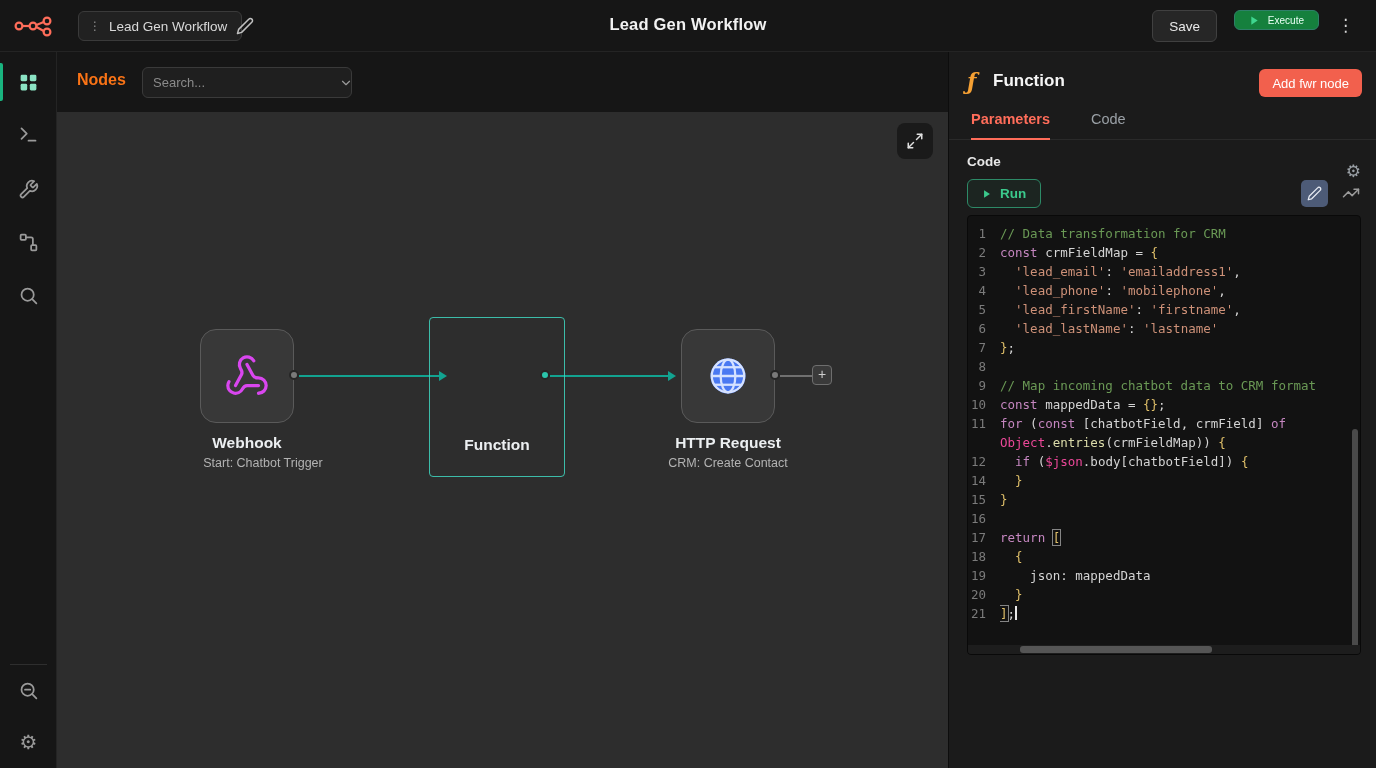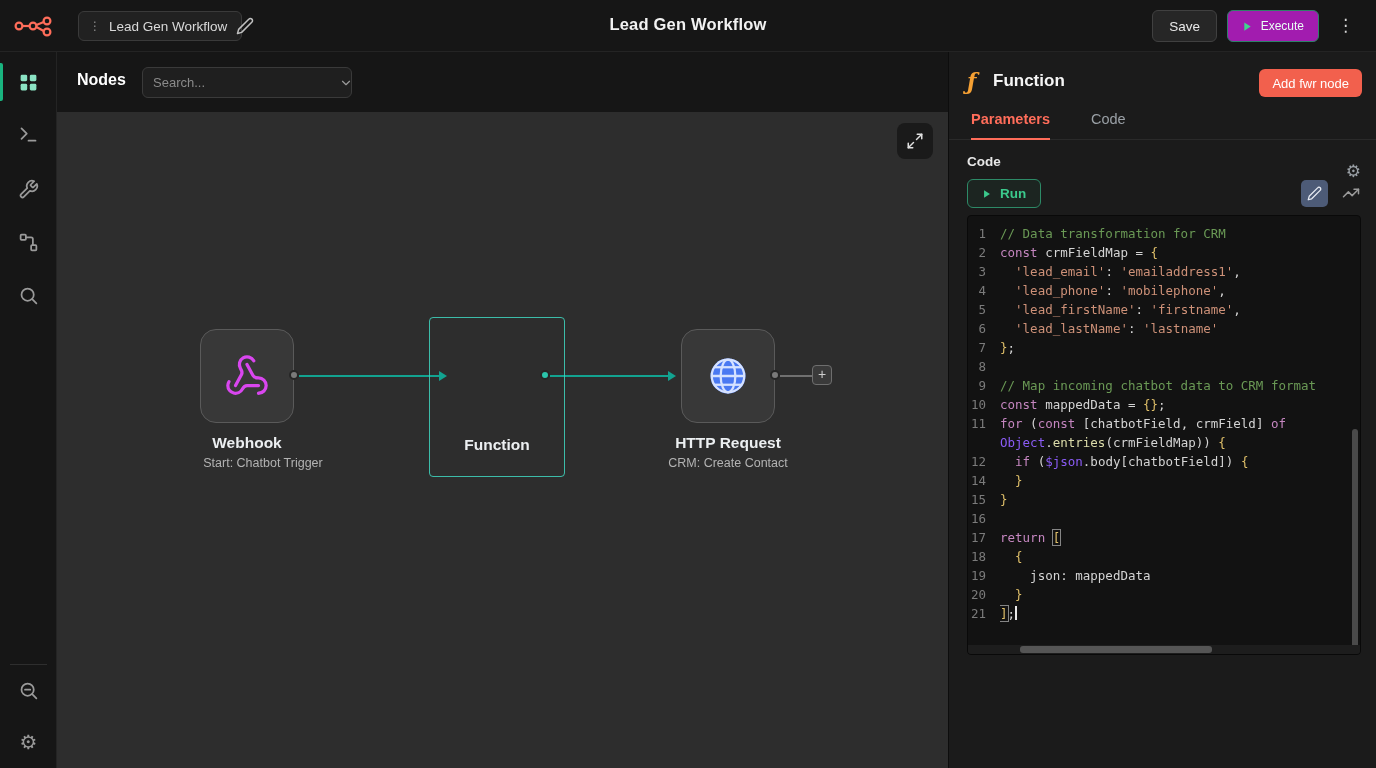--- a/index.html
+++ b/index.html
@@ -8,35 +8,35 @@
   #app { position:relative; width:1376px; height:768px; background:#2d2d2d; overflow:hidden; }
 
   
   .topbar { position:absolute; left:0; top:0; width:1376px; height:52px; background:#161616; border-bottom:1px solid #242424; z-index:30; }
   .logo { position:absolute; left:14px; top:13px; width:38px; height:26px; }
   .wf-tab { position:absolute; left:78px; top:11px; height:30px; padding:0 14px 0 10px; background:#212121; border:1px solid #3a3a3a; border-radius:6px; display:flex; align-items:center; gap:8px; color:#d9d9d9; font-size:13.5px; }
   .grip { color:#8a8a8a; font-size:12px; }
   .edit-pencil { position:absolute; left:236px; top:17px; width:18px; height:18px; color:#c0c0c0; }
   .tb-title { position:absolute; left:0; right:0; top:15px; text-align:center; color:#f2f2f2; font-size:16.5px; font-weight:600; letter-spacing:.2px; }
   .save-btn { position:absolute; right:159px; top:10px; height:32px; padding:0 16px; background:#262626; border:1px solid #404040; border-radius:6px; color:#e8e8e8; font-size:13.5px; display:flex; align-items:center; cursor:pointer; }
-  .exec-btn { position:absolute; right:57px; top:10px; height:32px; padding:0 14px; background:#a21caf; border:1px solid #2e8068; border-radius:6px; color:#eafff5; font-size:12px; display:flex; align-items:center; gap:8px; cursor:pointer; }
+  .exec-btn { position:absolute; right:57px; top:10px; height:20px; padding:0 14px; background:#15803d; border:1px solid #2e8068; border-radius:6px; color:#eafff5; font-size:10px; display:flex; align-items:center; gap:8px; cursor:pointer; }
   .kebab { position:absolute; right:22px; top:14px; color:#d8d8d8; font-size:17px; line-height:24px; cursor:pointer; }
 
   
   .sidebar { position:absolute; left:0; top:52px; width:57px; height:716px; background:#161616; border-right:1px solid #242424; z-index:20; }
   .sb-item { position:absolute; left:0; width:57px; height:44px; display:flex; align-items:center; justify-content:center; color:#9a9a9a; cursor:pointer; }
   .sb-item svg { width:21px; height:21px; }
   .sb-item.active { color:#8be3c4; }
   .sb-item.active::before { content:""; position:absolute; left:0; top:3px; bottom:3px; width:3px; background:#19b47f; border-radius:0 2px 2px 0; }
   .sb-divider { position:absolute; left:10px; width:37px; height:1px; background:#2e2e2e; }
   .gear-glyph { font-family:"DejaVu Sans",sans-serif; font-size:20px; }
 
   
   .nodesbar { position:absolute; left:57px; top:52px; width:891px; height:60px; background:#161616; z-index:10; }
-  .nodes-label { position:absolute; left:20px; top:19px; color:#ffffff; font-size:16px; font-weight:600; }
+  .nodes-label { position:absolute; left:20px; top:19px; color:#f97316; font-size:16px; font-weight:600; }
   .search-box { position:absolute; left:85px; top:15px; width:210px; height:31px; background:#1f1f1f; border:1px solid #3a3a3a; border-radius:6px; display:flex; align-items:center; }
   .search-box input { flex:1; background:transparent; border:none; outline:none; color:#14b8a6; font-size:13px; padding:0 10px; font-family:inherit; }
   .search-box input::placeholder { color:#8a8a8a; }
   .search-chevron { width:26px; color:#9a9a9a; display:flex; align-items:center; }
 
   
   .canvas { position:absolute; left:57px; top:112px; width:891px; height:656px; background:#2d2d2d; }
   .expand-btn { position:absolute; left:840px; top:11px; width:36px; height:36px; background:#1a1a1a; border-radius:8px; display:flex; align-items:center; justify-content:center; color:#e0e0e0; cursor:pointer; }
   .expand-btn svg { width:18px; height:18px; }
 
@@ -78,21 +78,21 @@
   .editor { position:absolute; left:18px; top:163px; width:394px; height:440px; background:#121212; border:1px solid #090909; border-radius:4px; overflow:hidden; }
   .editor-inner { position:absolute; left:0; top:8px; right:10px; }
   .code-row { display:flex; height:19px; line-height:19px; font-family:"DejaVu Sans Mono",monospace; font-size:12.5px; }
   .ln { width:32px; text-align:right; padding-right:14px; color:#7b7b7b; flex:none; }
   .code { white-space:pre; overflow:hidden; flex:1; color:#d4d4d4; }
   .tk-c { color:#6a9955; }
   .tk-k { color:#c586c0; }
   .tk-s { color:#ce9178; }
   .tk-p { color:#d4d4d4; }
   .tk-b { color:#e0c06a; }
-  .tk-t { color:#8b5cf6; }
+  .tk-t { color:#ec4899; }
   .tk-f { color:#dcdcaa; }
   .tk-m { color:#e0c06a; border:1px solid #858585; margin:0 -1px; }
   .cursor { display:inline-block; width:1.5px; height:14px; background:#e8e8e8; vertical-align:-2px; animation:blink 1.1s steps(1) infinite; }
   @keyframes blink { 50% { opacity:0; } }
   .vscroll { position:absolute; right:2px; top:213px; width:6px; height:222px; background:#4a4a4a; border-radius:3px; cursor:pointer; }
   .hscroll-track { position:absolute; left:0; right:0; bottom:0; height:9px; background:#1d1d1d; }
   .hscroll-thumb { position:absolute; left:52px; bottom:1px; width:192px; height:7px; background:#555; border-radius:3px; cursor:pointer; }
 </style>
 </head>
 <body>

